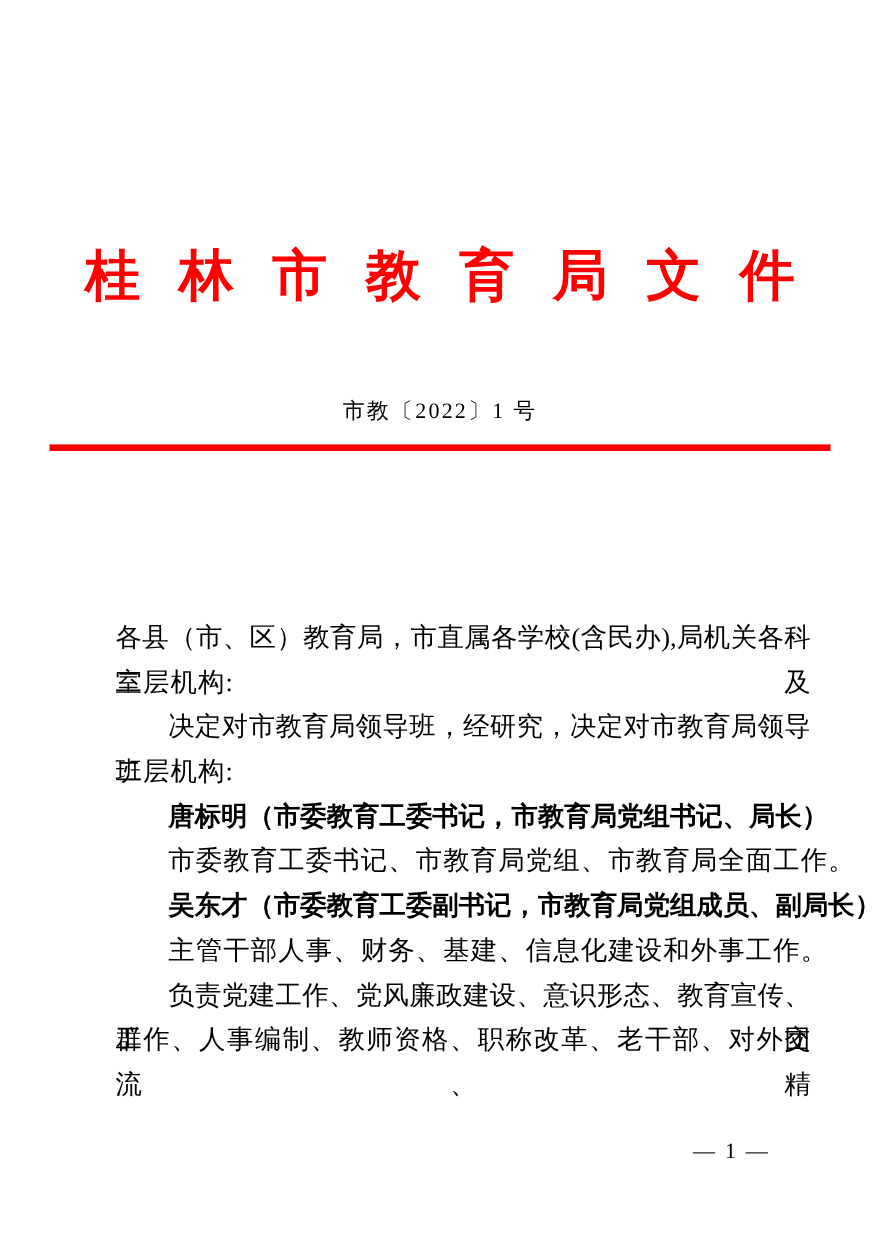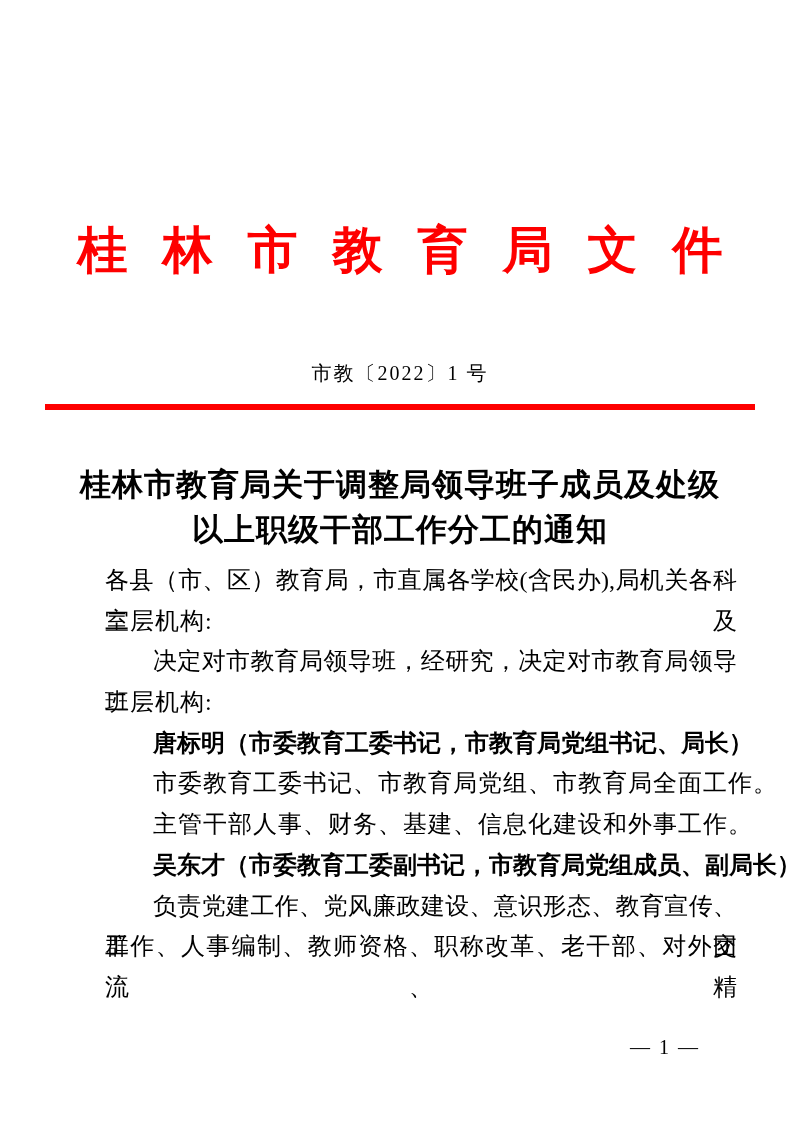--- a/index.html
+++ b/index.html
@@ -104,33 +104,29 @@
 <body>
 
 <div class="page">
 
   <div class="agency-title">桂林市教育局文件</div>
 
   <div class="doc-number">市教〔2022〕1 号</div>
 
   <div class="red-rule"></div>
 
-  <div class="doc-title">
-    <div class="t-line">桂林市教育局关于调整局领导班子成员及处级</div>
-    <div class="t-line">以上职级干部工作分工的通知</div>
-  </div>
 
   <div class="body-block">
     <div class="line just">各县（市、区）教育局，市直属各学校(含民办),局机关各科室及</div>
     <div class="line">二层机构:</div>
     <div class="line indent just">决定对市教育局领导班，经研究，决定对市教育局领导班</div>
     <div class="line">二层机构:</div>
     <div class="line indent name">唐标明（市委教育工委书记，市教育局党组书记、局长）</div>
     <div class="line indent">市委教育工委书记、市教育局党组、市教育局全面工作。</div>
+    <div class="line indent name">吴东才（市委教育工委副书记，市教育局党组成员、副局长）</div>
     <div class="line indent">主管干部人事、财务、基建、信息化建设和外事工作。</div>
-    <div class="line indent name">吴东才（市委教育工委副书记，市教育局党组成员、副局长）</div>
     <div class="line indent just">负责党建工作、党风廉政建设、意识形态、教育宣传、群团</div>
     <div class="line just">工作、人事编制、教师资格、职称改革、老干部、对外交流、精</div>
   </div>
 
   <div class="page-number">— 1 —</div>
 
 </div>
 
 </body></html>

